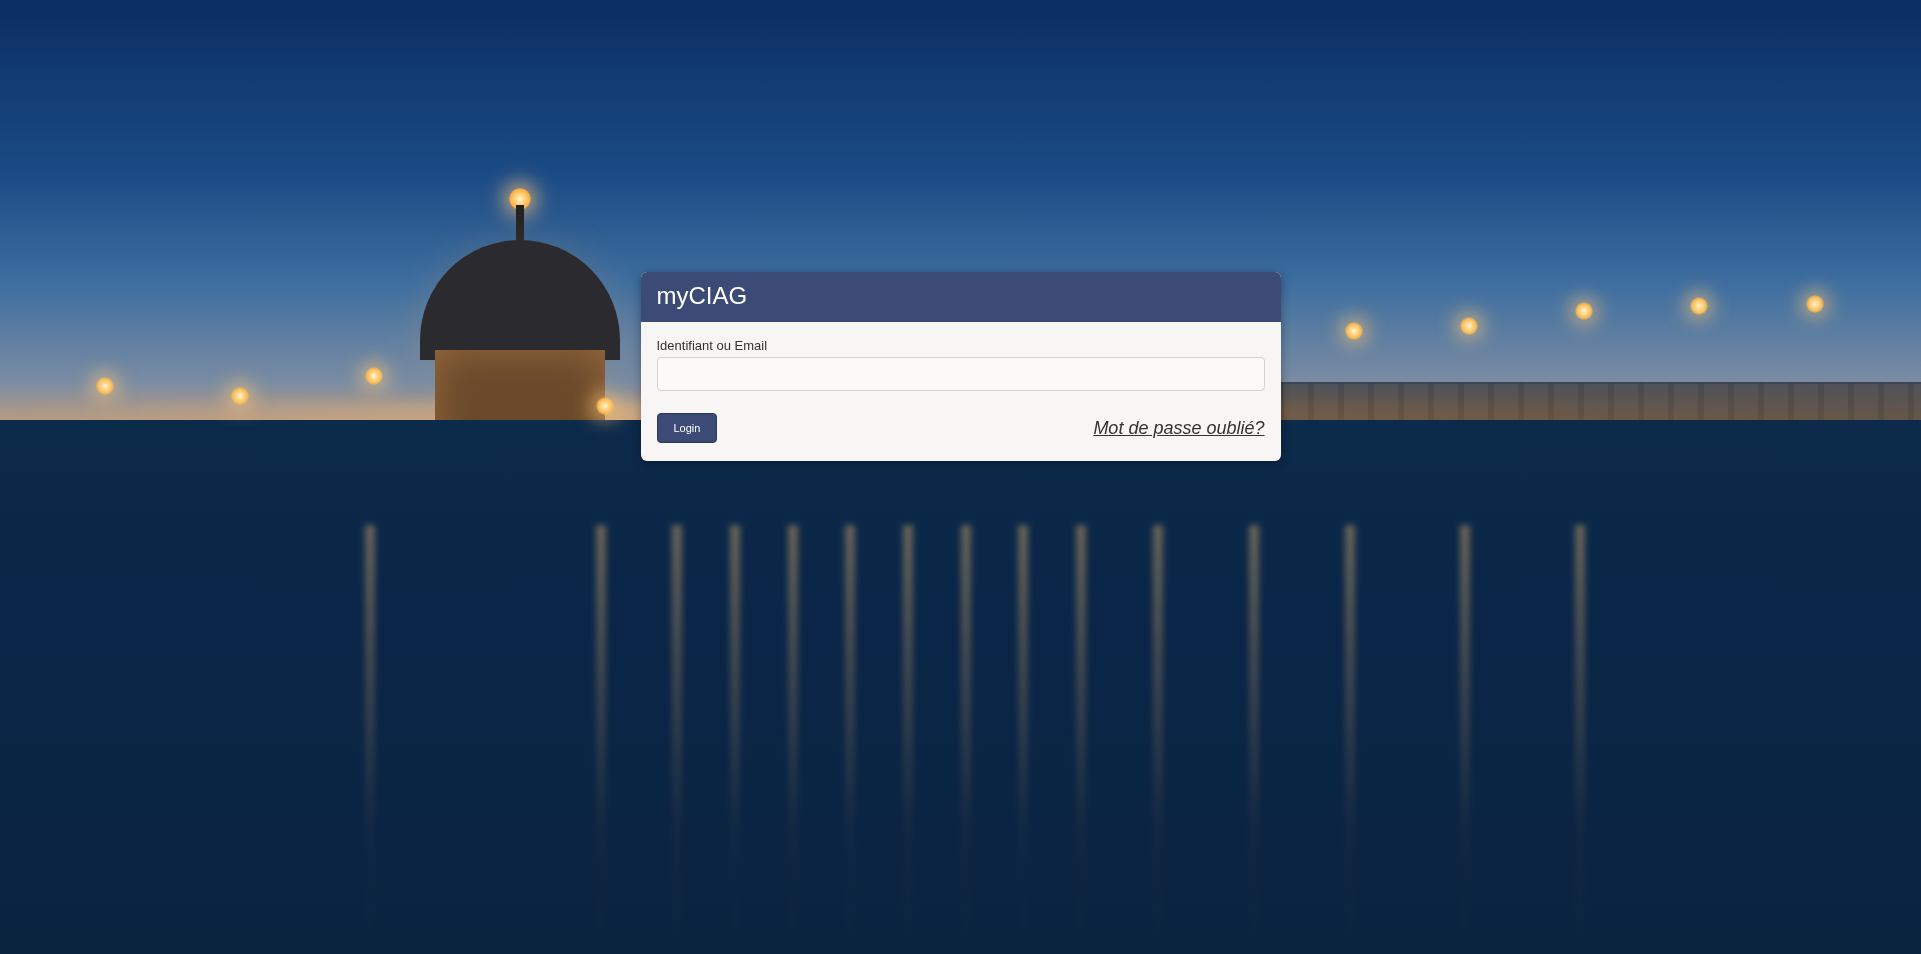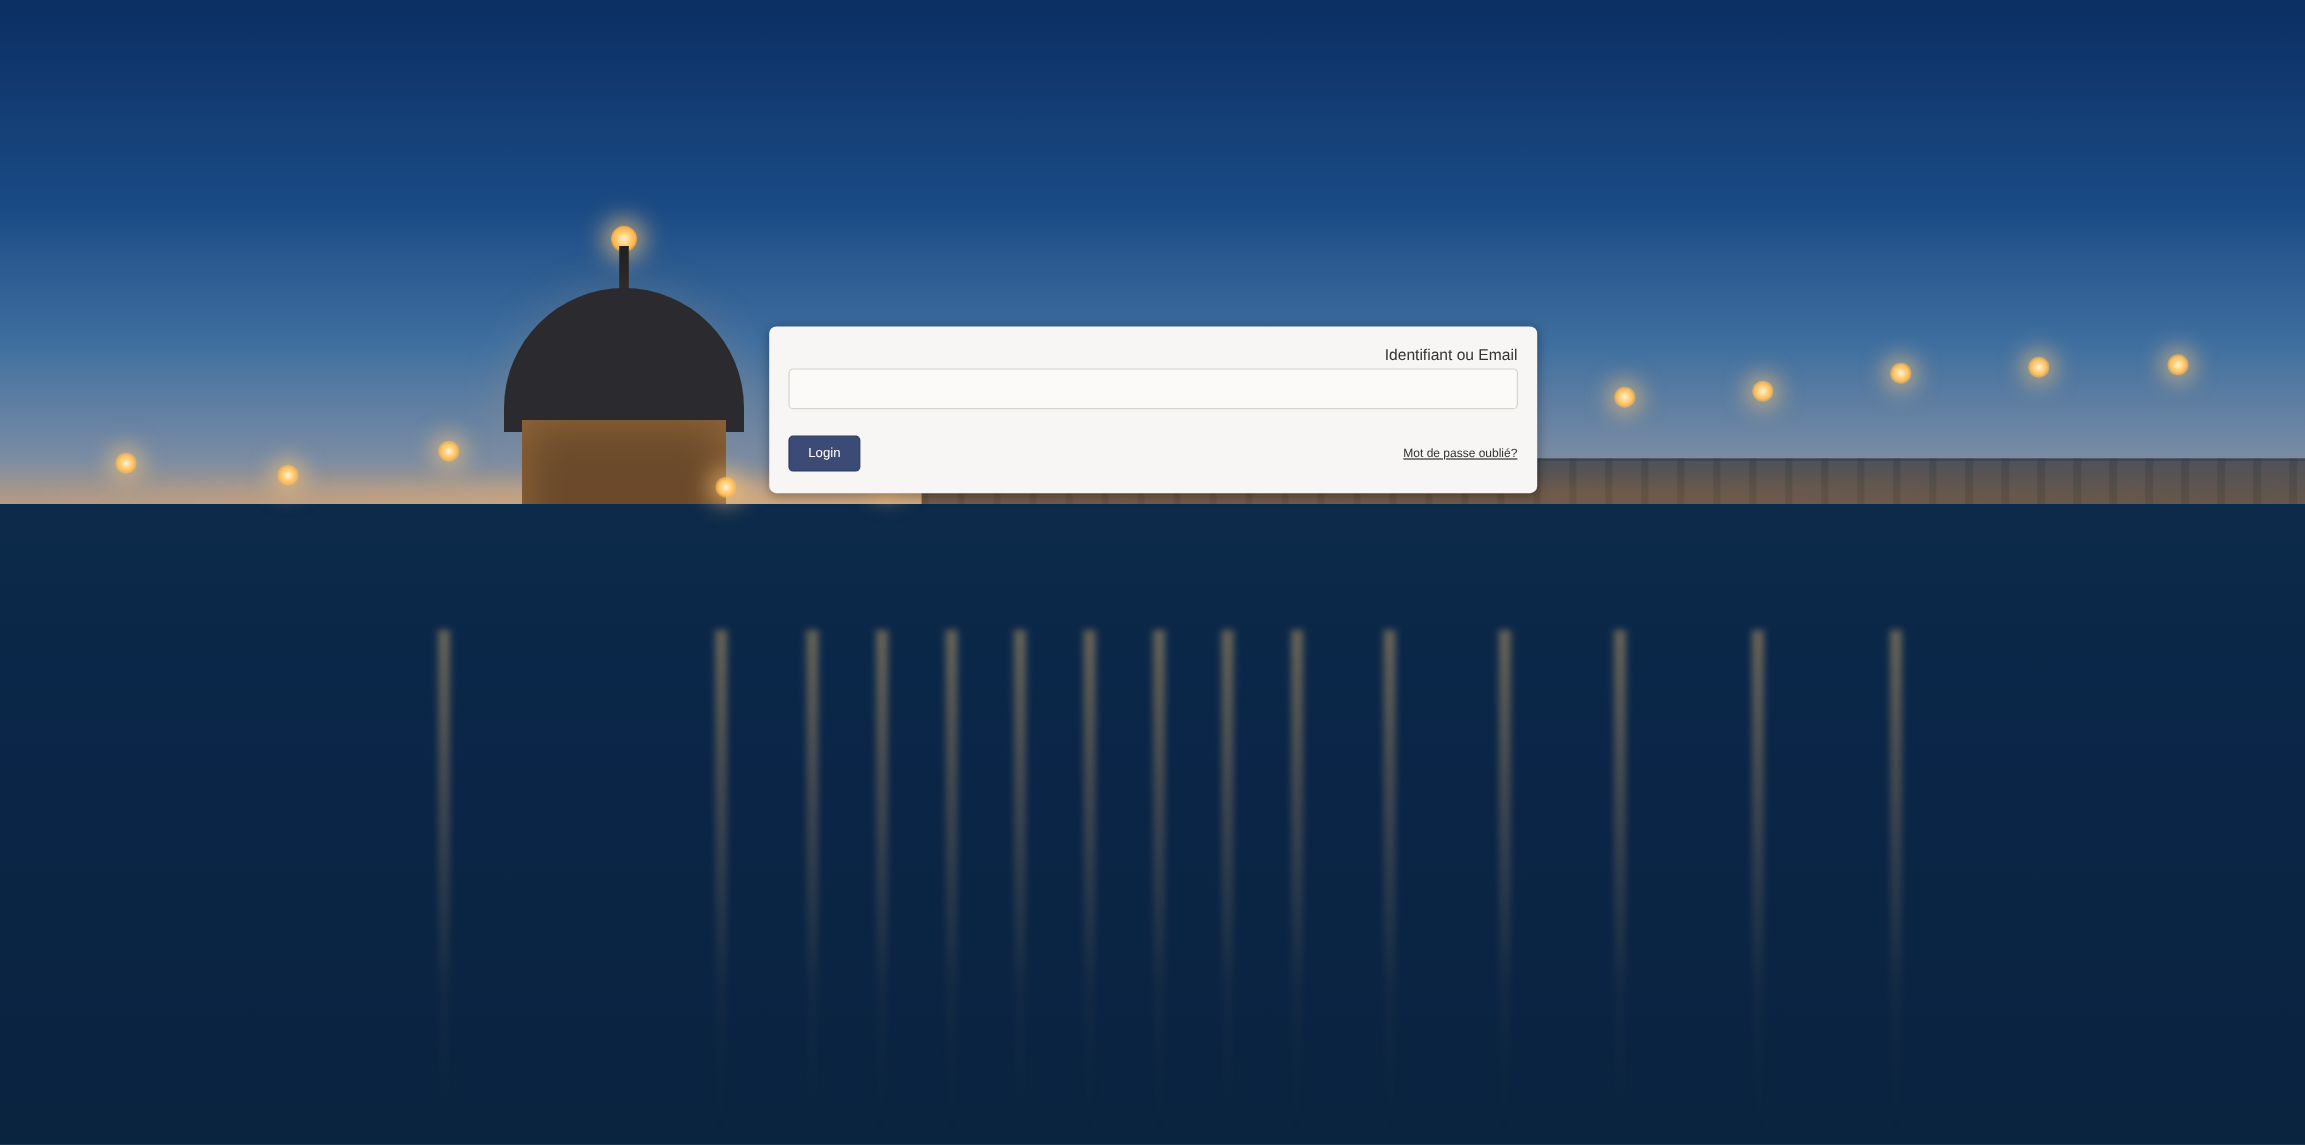--- a/index.html
+++ b/index.html
@@ -98,36 +98,36 @@
       overflow: hidden;
     }
     .panel-head {
       background: #3c4b75;
       color: #fff;
       font-size: 24px;
       font-weight: 400;
       padding: 10px 16px 12px;
     }
     .panel-body { padding: 16px 16px 18px; }
-    .field-label { font-size: 13px; color: #333; margin-bottom: 4px; display: block; text-align: right; }
+    .field-label { font-size: 13px; color: #333; margin-bottom: 4px; display: block; }
     .text-input {
       width: 100%; height: 34px;
       border: 1px solid #d7d2cc; border-radius: 4px;
       background: #fcfaf8;
       padding: 6px 10px; font-size: 14px; color: #333;
       outline: none;
     }
     .field + .field { margin-top: 12px; }
     .actions { display: flex; align-items: center; justify-content: space-between; margin-top: 22px; }
     .btn {
       background: #3c4b75; color: #fff;
       border: 1px solid #2e3a5c; border-radius: 4px;
       font-size: 11px; padding: 8px 16px; cursor: pointer;
     }
-    .link { font-size: 10px; color: #333; text-decoration: underline; cursor: pointer; }
+    .link { font-size: 18px; color: #333; text-decoration: underline; cursor: pointer; font-style: italic; }
   </style>
 </head>
 <body>
 
 <div class="bg">
   <div class="glow"></div>
   <div class="dome">
     <div class="light"></div>
     <div class="spire"></div>
     <div class="cup"></div>
@@ -166,20 +166,21 @@
     <span style="left:60%;"></span>
     <span style="left:65%;"></span>
     <span style="left:70%;"></span>
     <span style="left:76%;"></span>
     <span style="left:82%;"></span>
   </div>
 </div>
 
 <div class="panel-wrap">
   <div class="panel">
+    <div class="panel-head">myCIAG</div>
     <div class="panel-body">
       <div class="field">
         <label class="field-label">Identifiant ou Email</label>
         <input class="text-input" type="text" value="" style="">
       </div>
       <div class="actions">
         <button class="btn">Login</button>
         <a class="link">Mot de passe oublié?</a>
       </div>
     </div>

